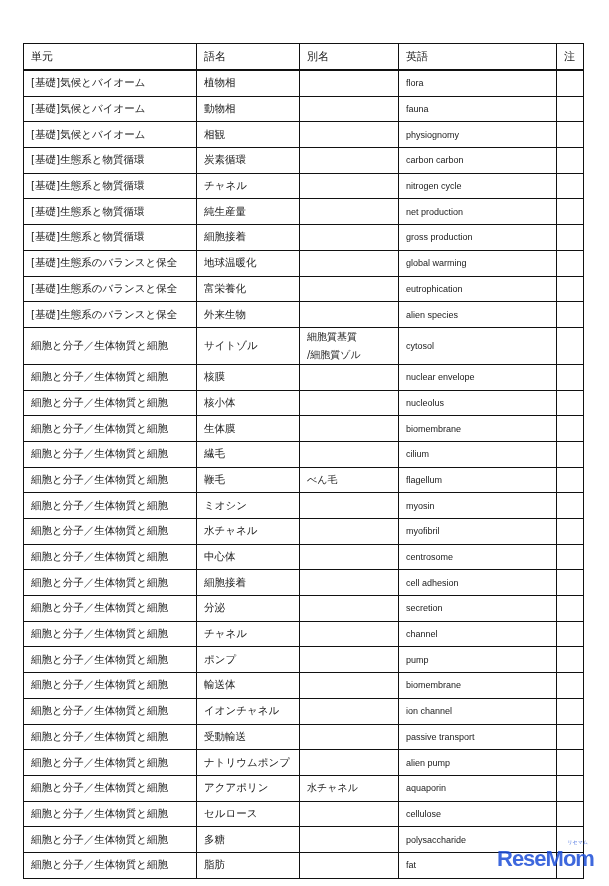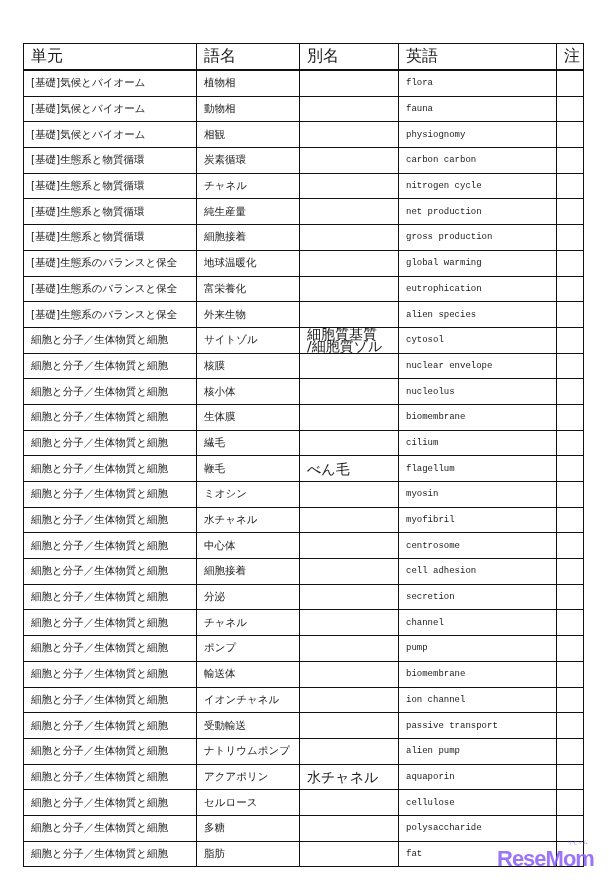--- a/index.html
+++ b/index.html
@@ -7,28 +7,28 @@
          font-family: "DejaVu Sans", "Liberation Sans", sans-serif; color: #1a1a1a; }
   table.vocab { position: absolute; left: 23px; top: 43px; border-collapse: collapse;
                 table-layout: fixed; width: 560px; }
   table.vocab col.c-unit { width: 173px; }
   table.vocab col.c-term { width: 103px; }
   table.vocab col.c-alias { width: 99px; }
   table.vocab col.c-eng { width: 158px; }
   table.vocab col.c-note { width: 27px; }
   table.vocab th, table.vocab td { border: 1px solid #111; padding: 0 0 0 7px;
         text-align: left; vertical-align: middle; white-space: nowrap; overflow: hidden; }
-  table.vocab th { height: 25px; font-size: 16px; font-weight: normal;
+  table.vocab th { height: 25px; font-size: 11px; font-weight: normal;
         border-bottom: 2px solid #111; }
   table.vocab td { height: 24.7px; font-size: 10.5px; }
-  table.vocab td.eng { font-size: 9px; font-family: Liberation Mono, monospace; }
-  table.vocab td.alias { font-size: 14px; line-height: 12px; }
+  table.vocab td.eng { font-size: 9px; font-family: Liberation Sans, sans-serif; }
+  table.vocab td.alias { font-size: 10px; line-height: 18px; }
   table.vocab tr:last-child td { border-bottom: 1px solid #111; }
   .watermark { position: absolute; left: 497px; top: 846px; font-family: "Liberation Sans", sans-serif;
-        font-weight: bold; font-size: 22px; color: #8b5cf6; letter-spacing: -1px; opacity: 0.85; }
+        font-weight: bold; font-size: 22px; color: #1d4ed8; letter-spacing: -1px; opacity: 0.85; }
   .watermark .ruby { position: absolute; right: 6px; top: -7px; font-size: 5px; letter-spacing: 0; font-weight: normal; }
 </style>
 </head>
 <body>
 
 <table class="vocab">
   <colgroup>
     <col class="c-unit">
       <col class="c-term">
       <col class="c-alias">

